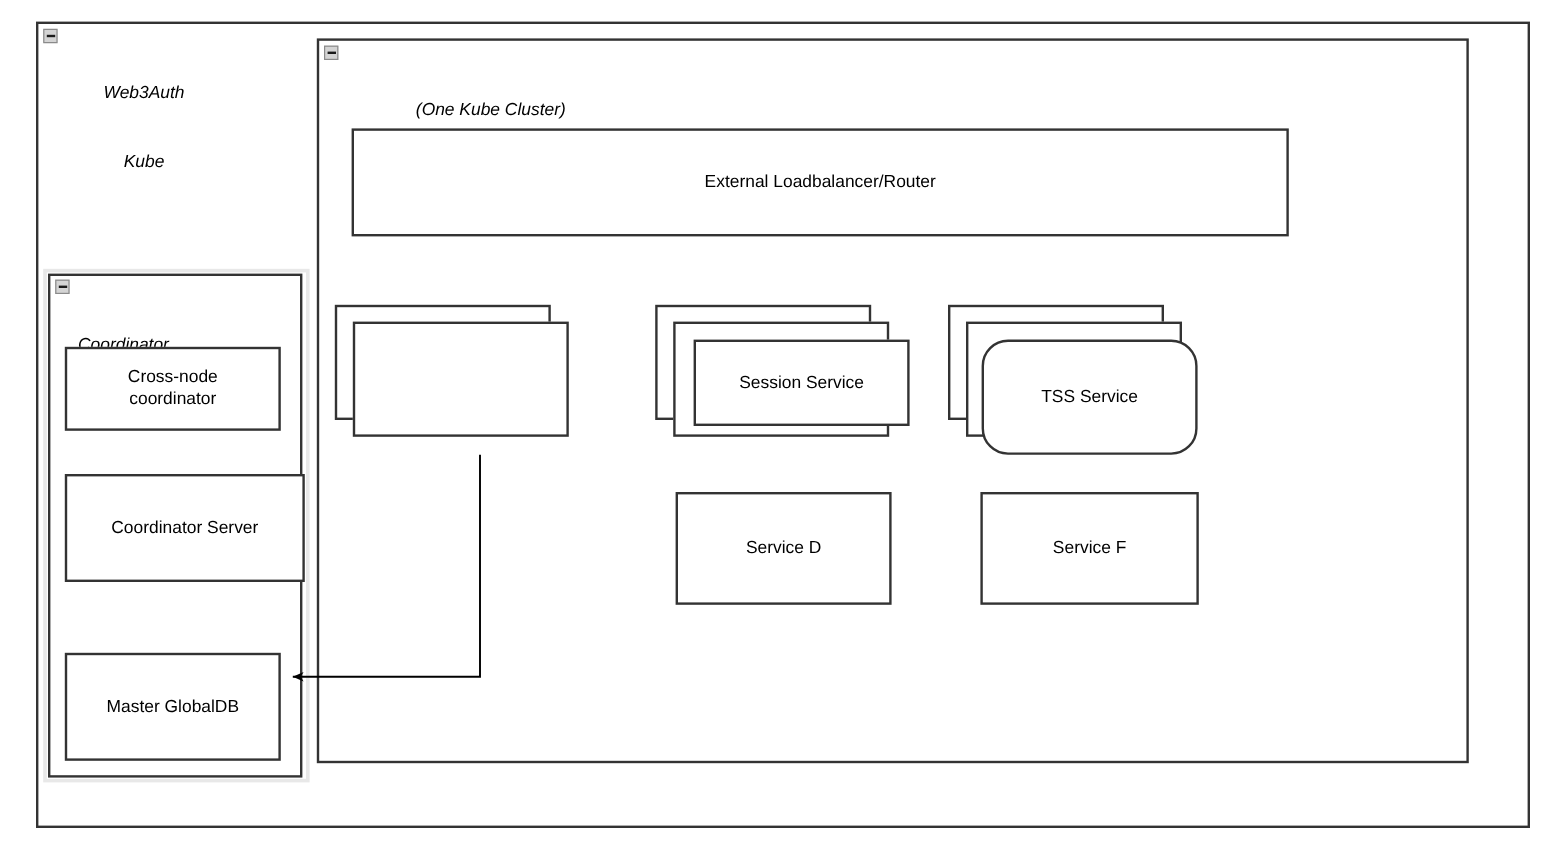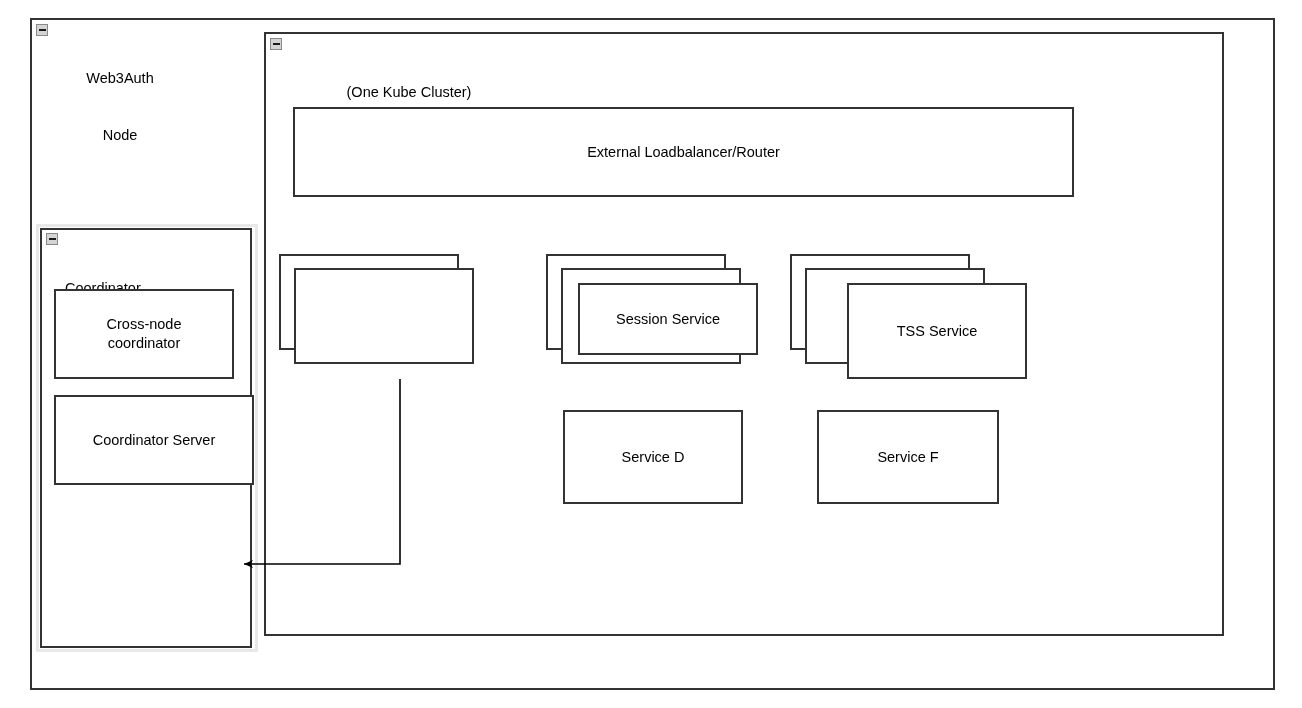--- a/index.html
+++ b/index.html
@@ -47,20 +47,21 @@
   }
 
   
   .container-title {
     position: absolute;
     font-size: 14.5px;
     line-height: 19px;
     color: #000000;
     white-space: pre;
     text-align: center;
+    font-style: italic;
   }
   .container-title.left-align {
     text-align: left;
   }
 
   
   .node-label {
     position: absolute;
     inset: 0;
     display: flex;
@@ -100,21 +101,21 @@
 <div id="canvas">
 
   <div class="box" style="left:30px; top:18px; width:1245px; height:672px;"></div>
 
   <div class="collapse-icon" style="left:36px; top:24px;">
     <span class="bar"></span>
   </div>
 
   <div class="container-title" style="left:55px; top:31px; width:130px;">
     <div>Web3Auth</div>
-    <div>Node</div>
+    <div>Kube</div>
   </div>
 
   <div class="box" style="left:264px; top:32px; width:960px; height:604px;"></div>
 
   <div class="collapse-icon" style="left:270px; top:38px;">
     <span class="bar"></span>
   </div>
 
   <div class="container-title" style="left:289px; top:45px; width:240px;">
     <div>(One Kube Cluster)</div>
@@ -128,21 +129,21 @@
   <div class="box" style="left:294px; top:268px; width:180px; height:96px;"></div>
 
   <div class="box" style="left:546px; top:254px; width:180px; height:96px;"></div>
   <div class="box" style="left:561px; top:268px; width:180px; height:96px;"></div>
   <div class="box" style="left:578px; top:283px; width:180px; height:72px;">
     <div class="node-label">Session Service</div>
   </div>
 
   <div class="box" style="left:790px; top:254px; width:180px; height:96px;"></div>
   <div class="box" style="left:805px; top:268px; width:180px; height:96px;"></div>
-  <div class="box" style="left:847px; top:283px; width:180px; height:96px;">
+  <div class="box" style="left:818px; top:283px; width:180px; height:96px;border-radius:22px;">
     <div class="node-label">TSS Service</div>
   </div>
 
   <div class="box" style="left:563px; top:410px; width:180px; height:94px;">
     <div class="node-label">Service D</div>
   </div>
 
   <div class="box" style="left:817px; top:410px; width:182px; height:94px;">
     <div class="node-label">Service F</div>
   </div>
@@ -152,29 +153,32 @@
   <div class="box" style="left:40px; top:228px; width:212px; height:420px;"></div>
 
   <div class="collapse-icon" style="left:46px; top:233px;">
     <span class="bar"></span>
   </div>
 
   <div class="container-title left-align" style="left:65px; top:241px; width:150px;">
     <div>Coordinator</div>
   </div>
 
-  <div class="box" style="left:54px; top:289px; width:180px; height:90px;">
+  <div class="box" style="left:54px; top:289px; width:180px; height:70px;">
     <div class="node-label">Cross-node
 coordinator</div>
   </div>
 
   <div class="box" style="left:54px; top:395px; width:200px; height:90px;">
     <div class="node-label">Coordinator Server</div>
   </div>
 
+  <div class="box" style="left:54px; top:544px; width:180px; height:90px;">
+    <div class="node-label">Master GlobalDB</div>
+  </div>
 
   <svg id="connectors" viewBox="0 0 1302 708" width="1302" height="708">
     <defs>
       <marker id="arrowhead-filled" markerWidth="10" markerHeight="8" refX="9" refY="4" orient="auto" markerUnits="userSpaceOnUse">
         <path d="M 9 4 L 0 0 L 2.4 4 L 0 8 Z" fill="#000000"></path>
       </marker>
     </defs>
     <path d="M 400 379 L 400 564 L 244 564" fill="none" stroke="#000000" stroke-width="1.6" marker-end="url(#arrowhead-filled)"></path>
   </svg>
 

